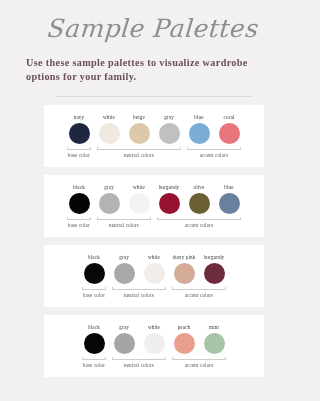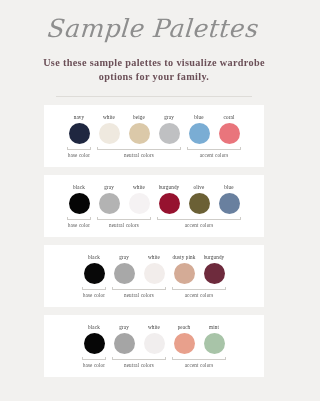--- a/index.html
+++ b/index.html
@@ -32,21 +32,21 @@
     font-weight: 400;
     font-size: 25px;
     line-height: 30px;
     letter-spacing: 0.5px;
     color: #8e8e8e;
     transform: skewX(-6deg);
   }
   .subtitle {
     margin: 12px auto 2px auto;
     width: 256px;
-    text-align: center;
+    text-align: left;
     font-family: "Liberation Serif", serif;
     font-weight: 700;
     font-size: 10.2px;
     line-height: 14px;
     letter-spacing: 0.35px;
     color: #6b4f57;
   }
   .divider {
     width: 196px;
     height: 1px;

